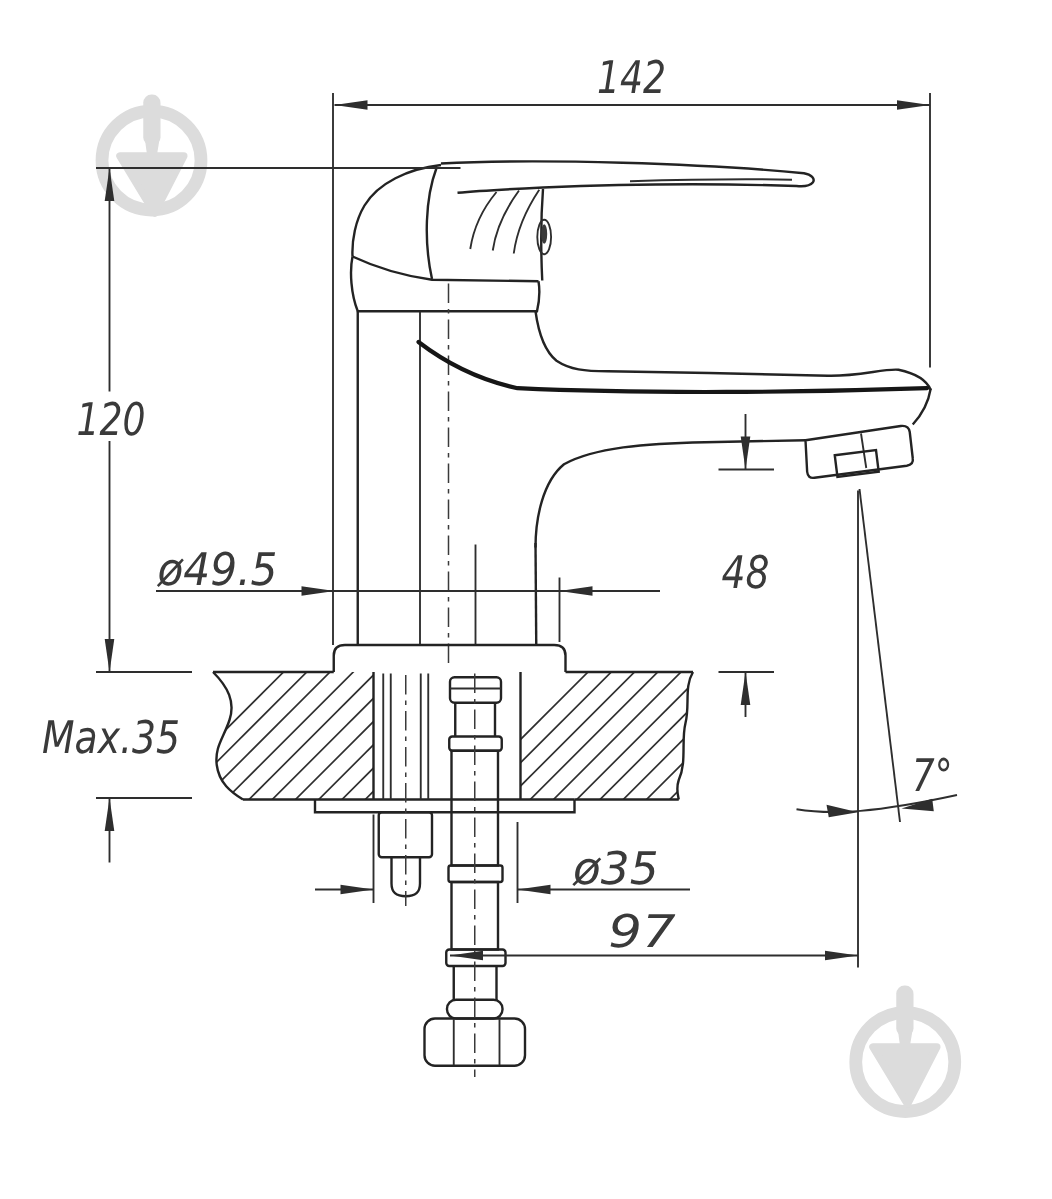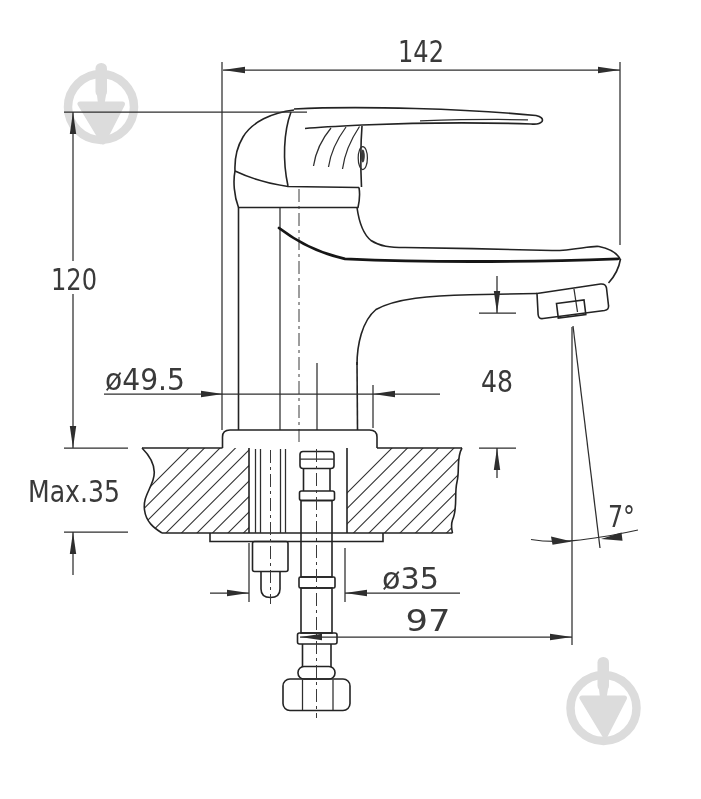--- a/index.html
+++ b/index.html
@@ -1,18 +1,18 @@
 <!DOCTYPE html>
 <html><head>
 <meta charset="utf-8">
 <style>
   html,body{margin:0;padding:0;background:#ffffff;}
   .canvas-wrap{
     width:701px;height:799px;position:relative;background:#ffffff;
-    font-family:"DejaVu Sans", sans-serif;overflow:hidden;
+    font-family:"DejaVu Sans", sans-serif;overflow:hidden;font-style:italic;
   }
   svg{display:block;}
   .thin{stroke:#2e2e2e;stroke-width:1.25;fill:none;}
   .line{stroke:#232323;stroke-width:1.6;fill:none;}
   .bold{stroke:#161616;stroke-width:2.8;fill:none;stroke-linecap:round;}
   .arrow{fill:#2e2e2e;stroke:none;}
   .cdash{stroke:#3a3a3a;stroke-width:1;fill:none;stroke-dasharray:13 4 3 4;}
   .hatch{stroke:#2e2e2e;stroke-width:1.1;}
   .dimtext{fill:#3a3a3a;font-size:30px;letter-spacing:0px;}
   .wm{fill:#dcdcdc;}

